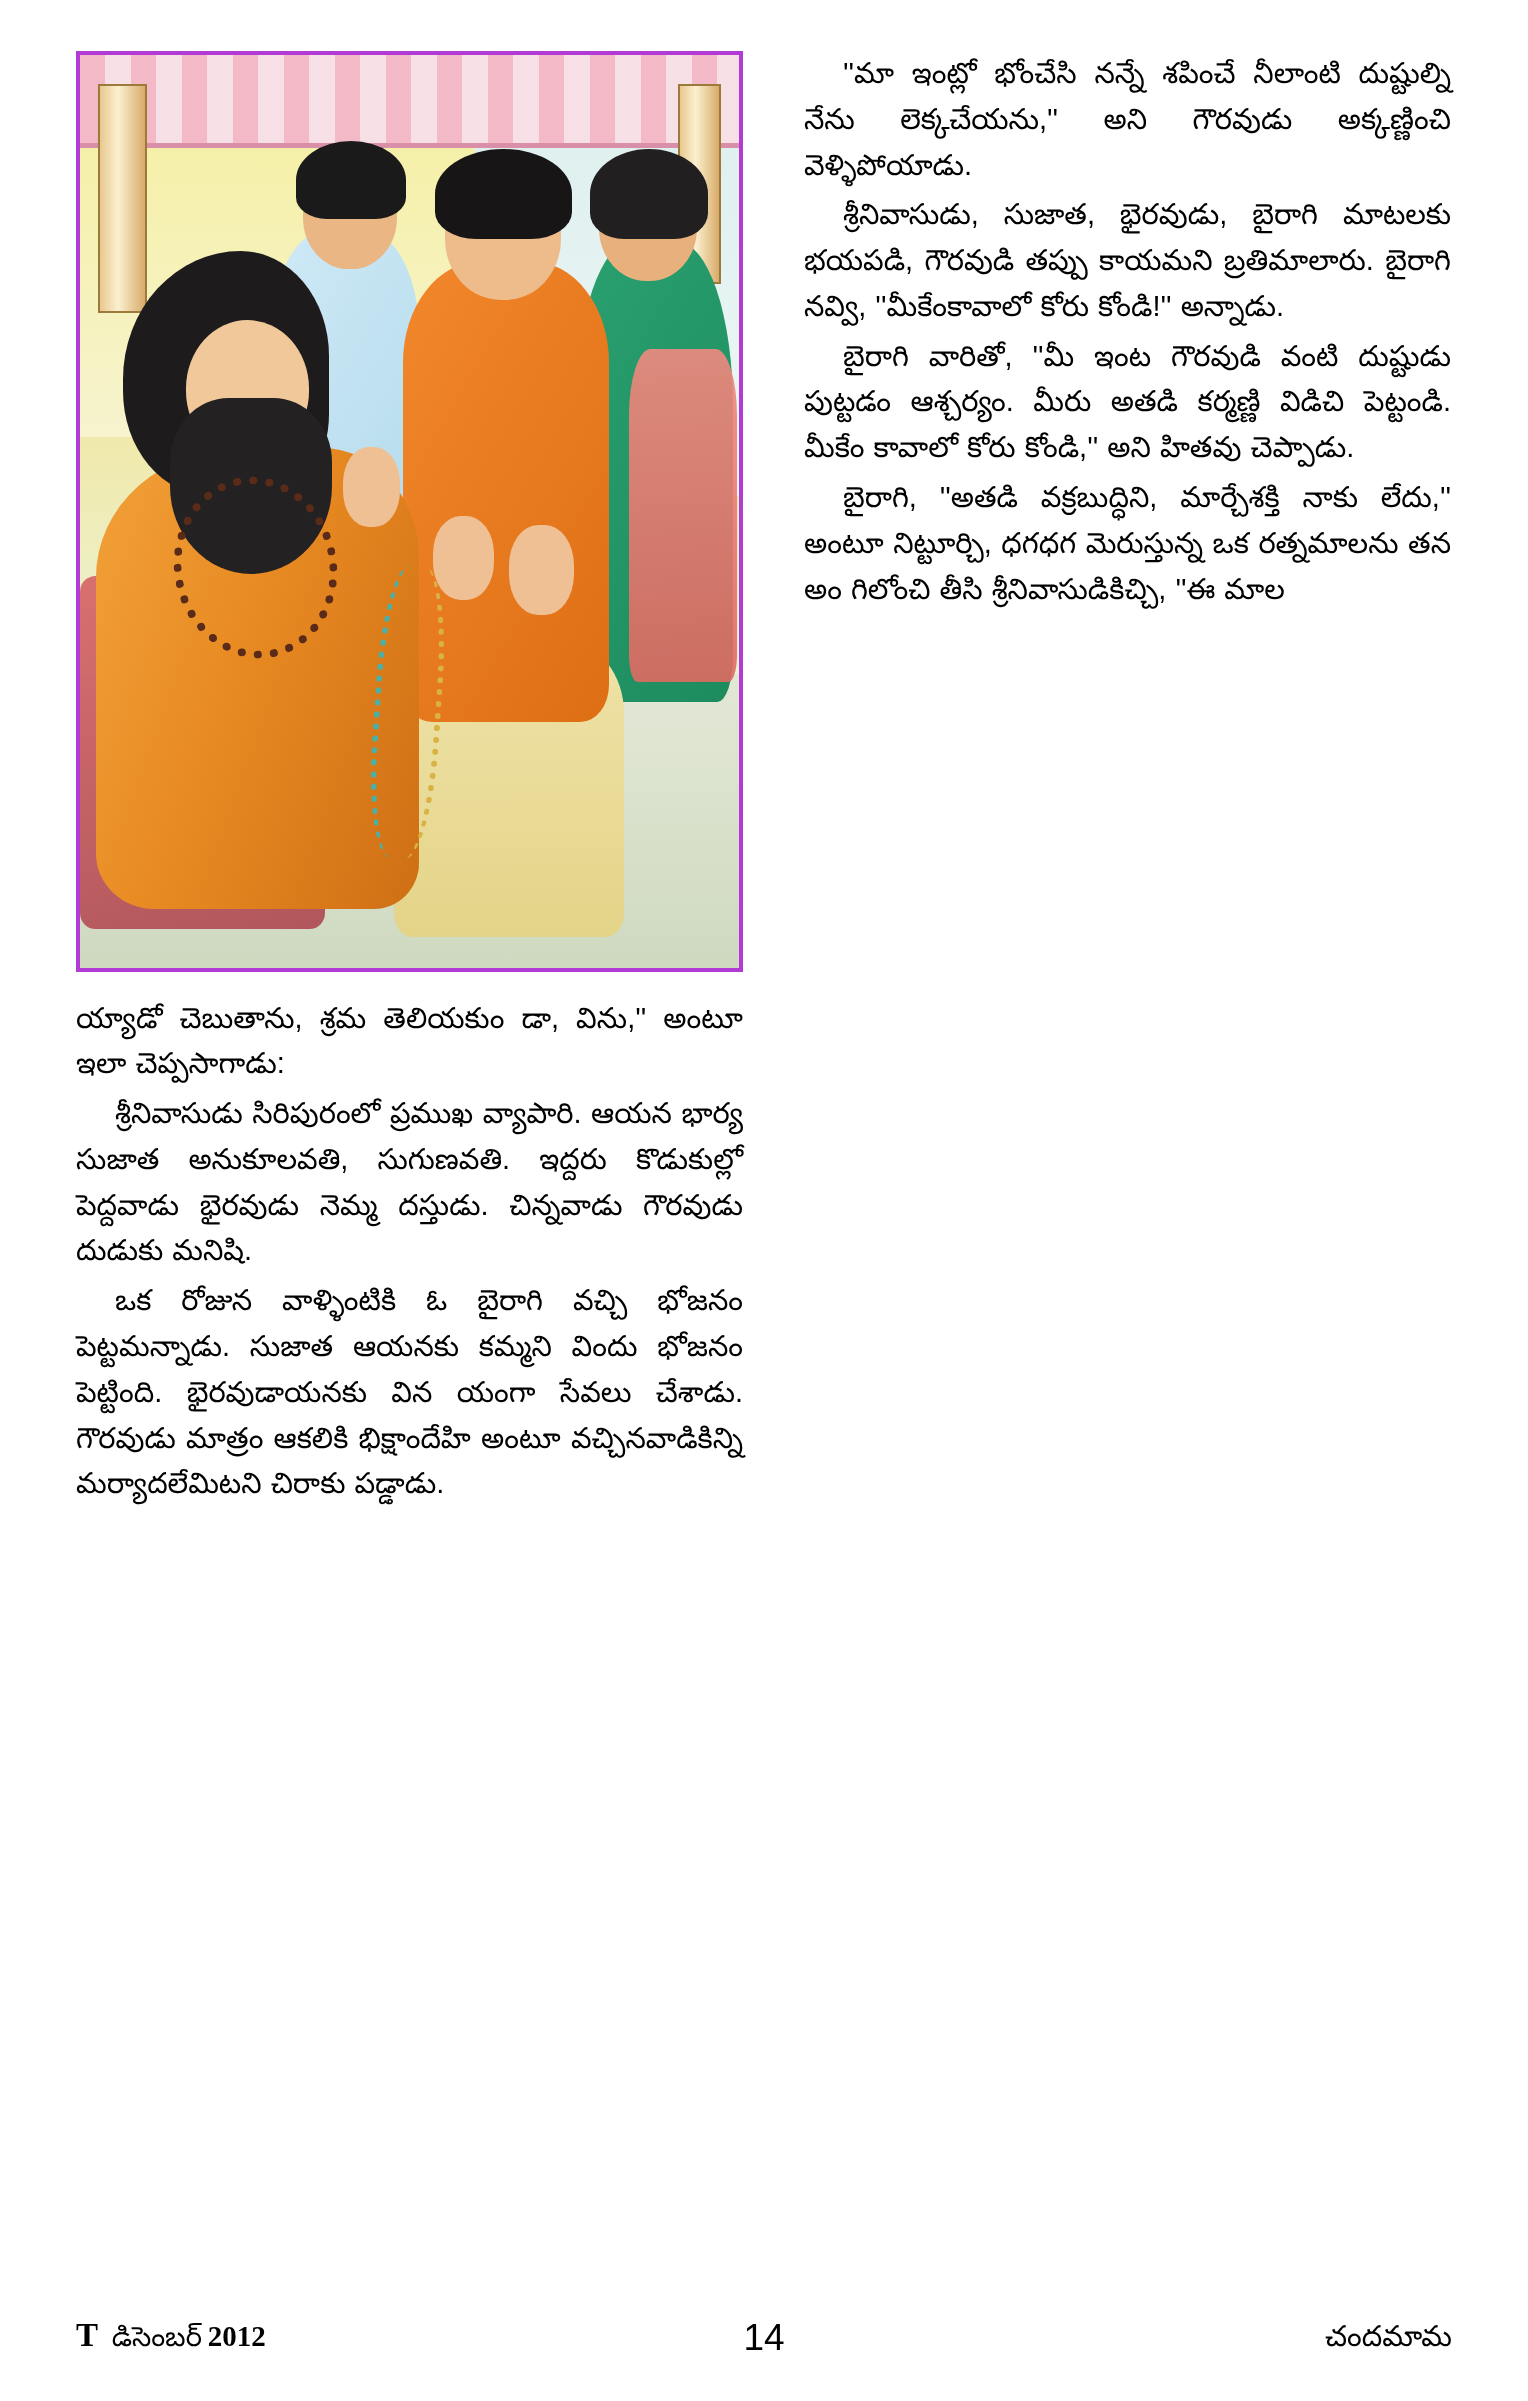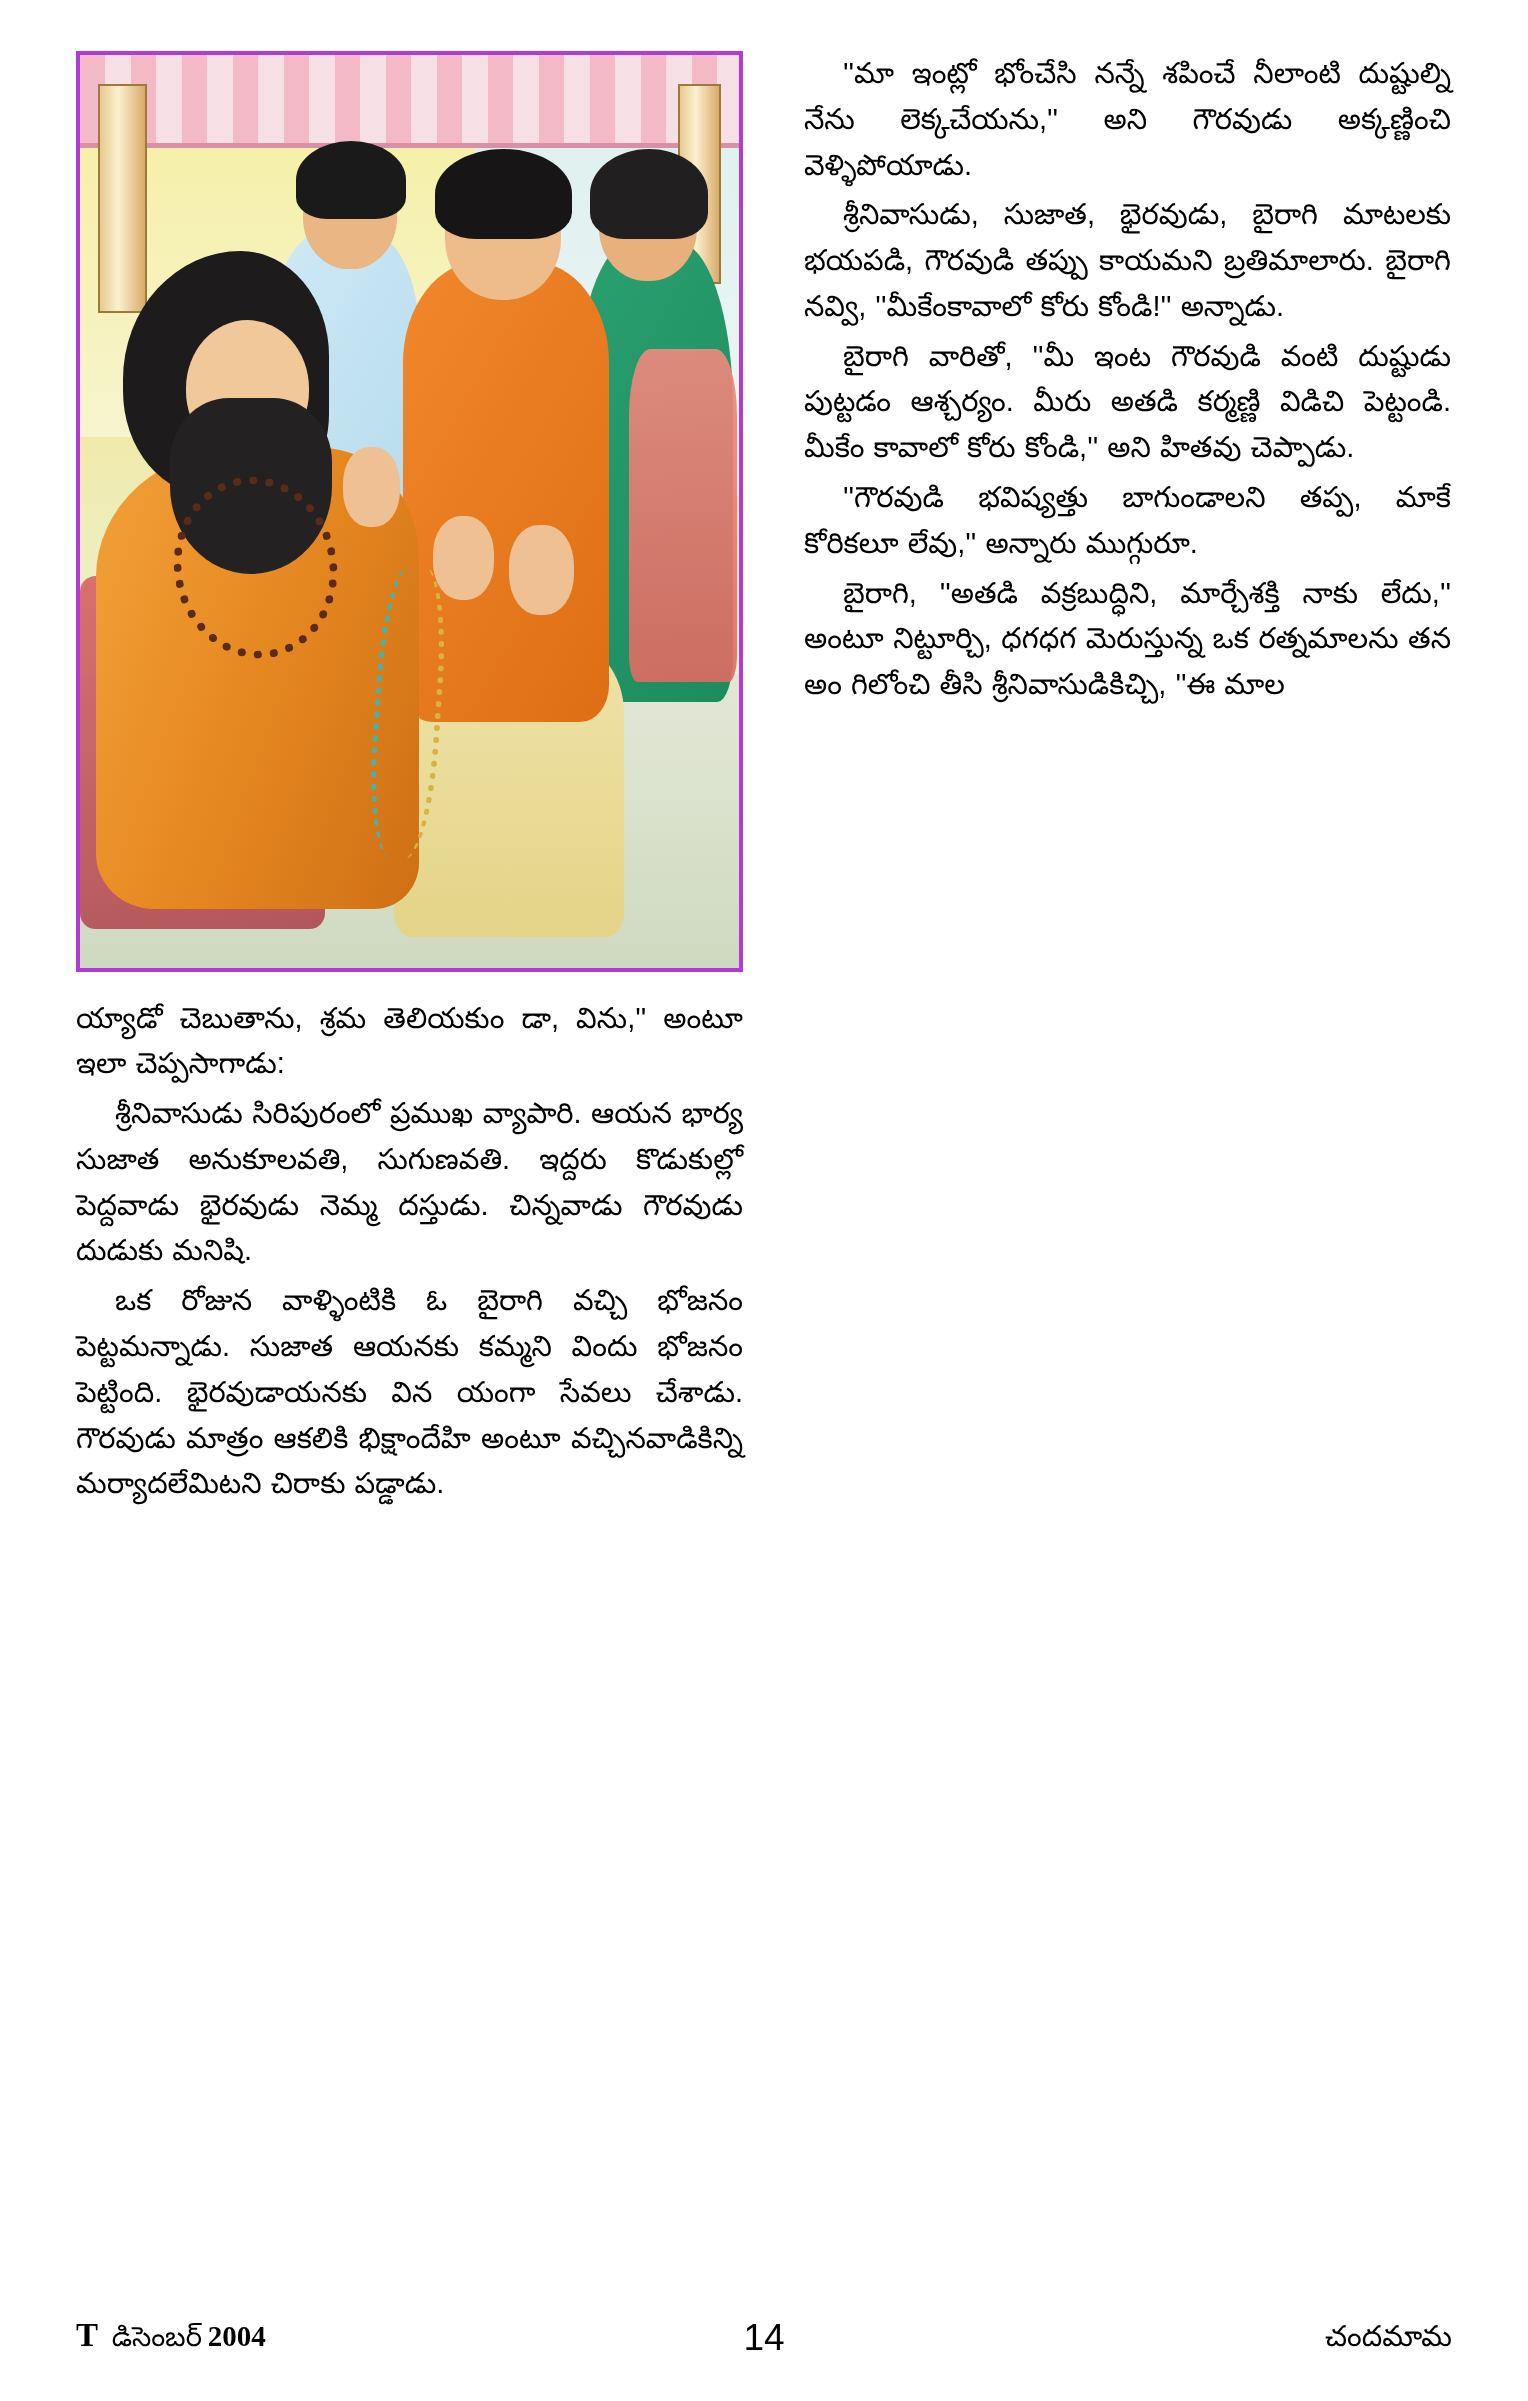--- a/index.html
+++ b/index.html
@@ -282,28 +282,27 @@
 
       <p class="para">య్యాడో చెబుతాను, శ్రమ తెలియకుం డా, విను,'' అంటూ ఇలా చెప్పసాగాడు:</p>
       <p class="para indent">శ్రీనివాసుడు సిరిపురంలో ప్రముఖ వ్యాపారి. ఆయన భార్య సుజాత అనుకూలవతి, సుగుణవతి. ఇద్దరు కొడుకుల్లో పెద్దవాడు భైరవుడు నెమ్మ దస్తుడు. చిన్నవాడు గౌరవుడు దుడుకు మనిషి.</p>
       <p class="para indent">ఒక రోజున వాళ్ళింటికి ఓ బైరాగి వచ్చి భోజనం పెట్టమన్నాడు. సుజాత ఆయనకు కమ్మని విందు భోజనం పెట్టింది. భైరవుడాయనకు విన యంగా సేవలు చేశాడు. గౌరవుడు మాత్రం ఆకలికి భిక్షాందేహి అంటూ వచ్చినవాడికిన్ని మర్యాదలేమిటని చిరాకు పడ్డాడు.</p>
     </div>
 
     <div class="col col-right">
       <p class="para indent">''మా ఇంట్లో భోంచేసి నన్నే శపించే నీలాంటి దుష్టుల్ని నేను లెక్కచేయను,'' అని గౌరవుడు అక్కణ్ణించి వెళ్ళిపోయాడు.</p>
       <p class="para indent">శ్రీనివాసుడు, సుజాత, భైరవుడు, బైరాగి మాటలకు భయపడి, గౌరవుడి తప్పు కాయమని బ్రతిమాలారు. బైరాగి నవ్వి, ''మీకేంకావాలో కోరు కోండి!'' అన్నాడు.</p>
       <p class="para indent">బైరాగి వారితో, ''మీ ఇంట గౌరవుడి వంటి దుష్టుడు పుట్టడం ఆశ్చర్యం. మీరు అతడి కర్మణ్ణి విడిచి పెట్టండి. మీకేం కావాలో కోరు కోండి,'' అని హితవు చెప్పాడు.</p>
-      <p class="para indent">''గౌరవుడి భవిష్యత్తు బాగుండాలని తప్ప, మాకే కోరికలూ లేవు,'' అన్నారు ముగ్గురూ.</p>
       <p class="para indent last">బైరాగి, ''అతడి వక్రబుద్ధిని, మార్చేశక్తి నాకు లేదు,'' అంటూ నిట్టూర్చి, ధగధగ మెరుస్తున్న ఒక రత్నమాలను తన అం గిలోంచి తీసి శ్రీనివాసుడికిచ్చి, ''ఈ మాల</p>
     </div>
 
   </div>
 
   <div class="footer">
     <div class="footer-left">
-      <span class="tmark">T</span><span class="month">డిసెంబర్</span><span class="year">2004</span>
+      <span class="tmark">T</span><span class="month">డిసెంబర్</span><span class="year">2012</span>
     </div>
     <div class="footer-center">14</div>
     <div class="footer-right">చందమామ</div>
   </div>
 
 </div>
 
 
 </body></html>

